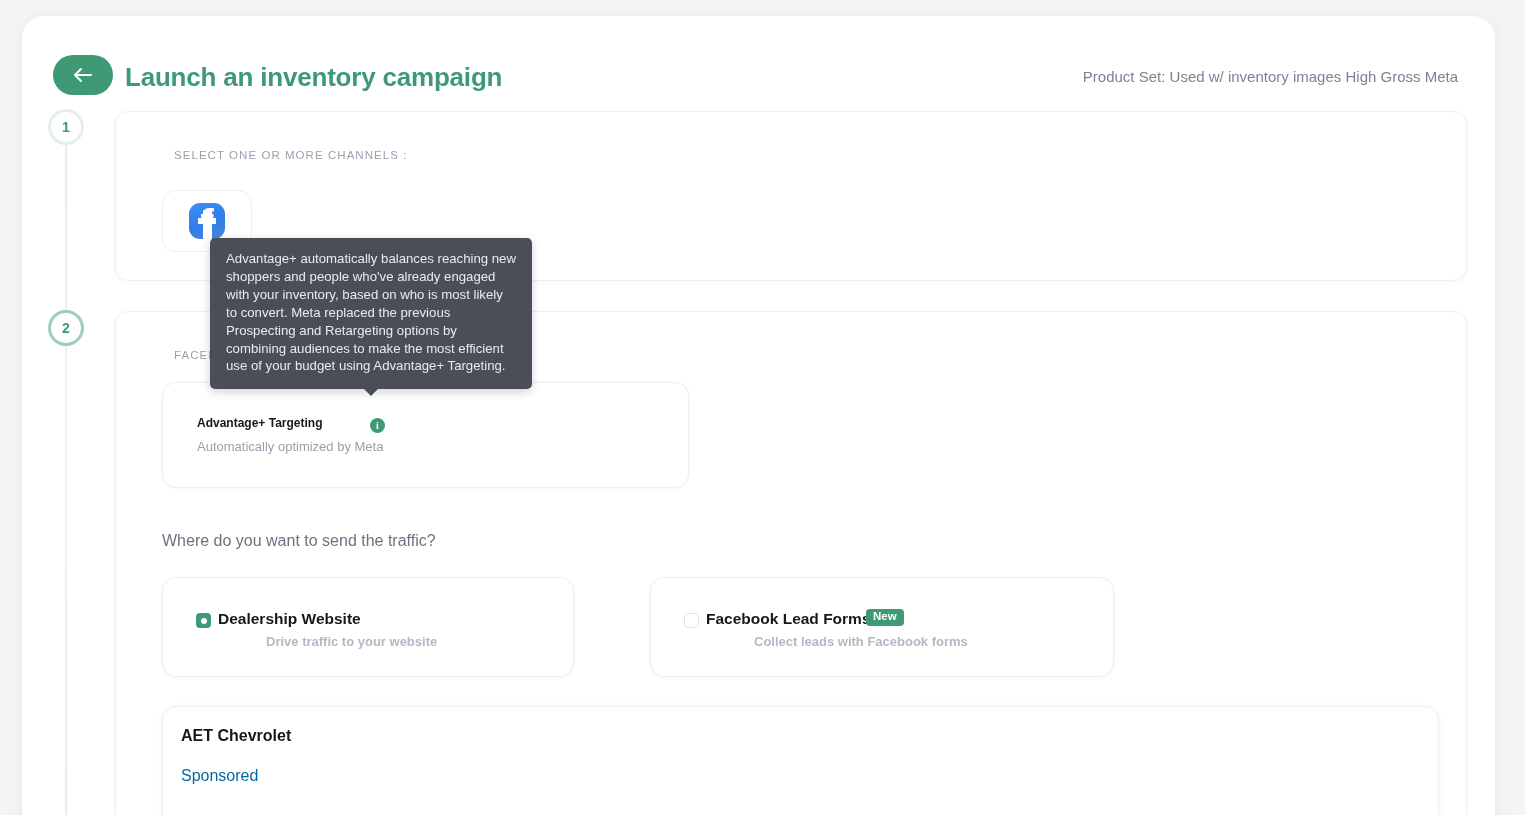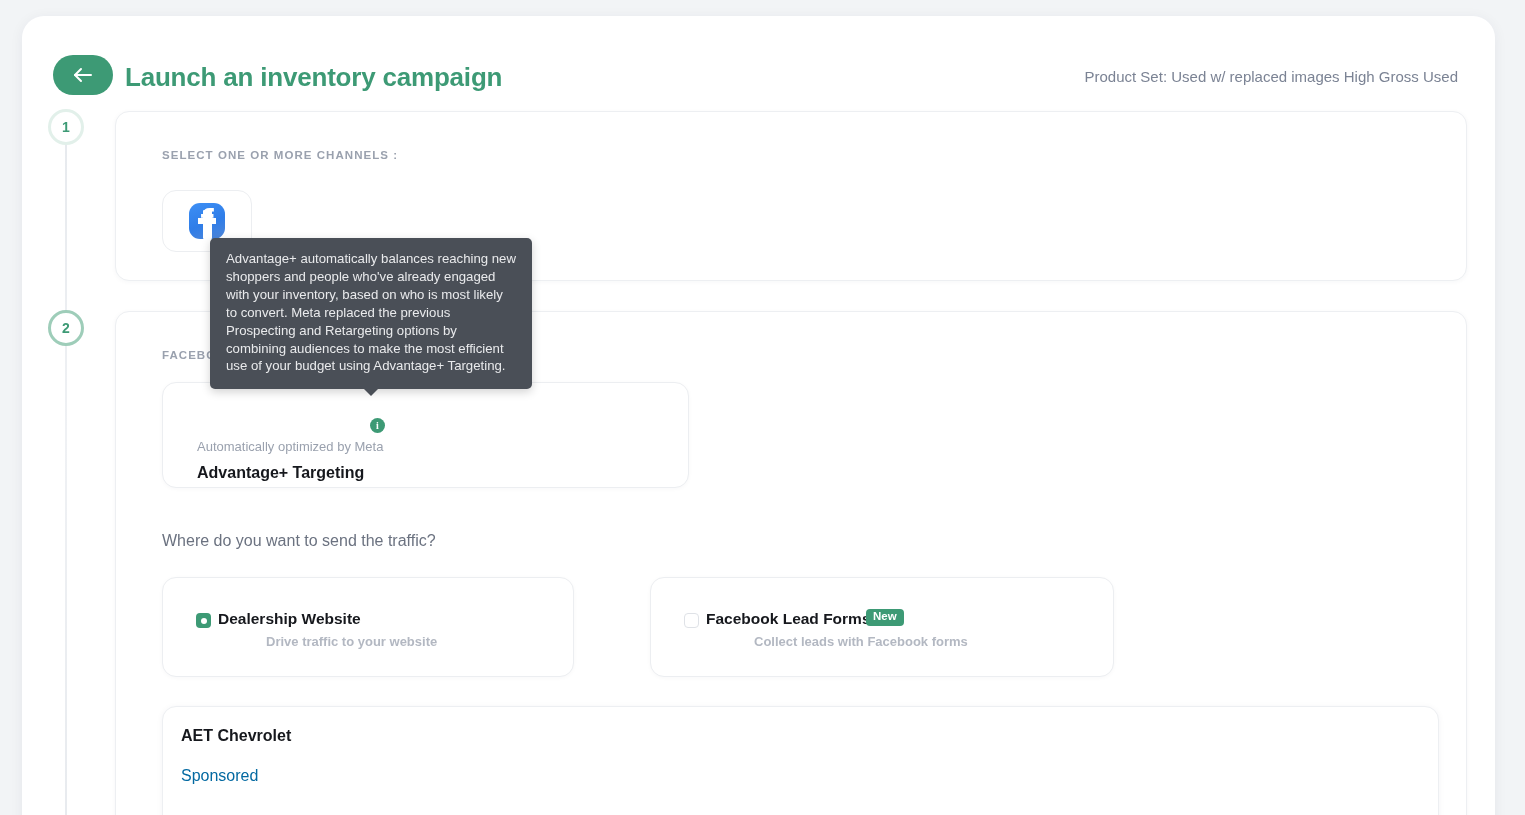--- a/index.html
+++ b/index.html
@@ -120,25 +120,26 @@
     border-radius: 14px;
     box-shadow: 0 1px 5px rgba(24, 39, 75, 0.04);
   }
 
   #panel-channels { left: 93px; top: 95px; width: 1352px; height: 170px; }
   #panel-targeting { left: 93px; top: 295px; width: 1352px; height: 560px; }
 
   .panel-label {
     position: absolute;
     font-size: 11.5px;
-    font-weight: bold;
+    font-weight: normal;
     letter-spacing: 1.05px;
     color: #9aa1ae;
     text-transform: uppercase;
     white-space: nowrap;
+    margin-left: 12px;
   }
   #channels-label { left: 46px; top: 37px; }
   #facebook-label { left: 46px; top: 37px; }
 
   
   .channel-tile {
     position: absolute;
     left: 46px;
     top: 78px;
     width: 90px;
@@ -205,25 +206,24 @@
     border: 1px solid #eceef1;
     border-radius: 14px;
     background: #ffffff;
     box-shadow: 0 1px 4px rgba(24,39,75,0.03);
     cursor: pointer;
   }
   .targeting-title {
     position: absolute;
     left: 34px;
     top: 33px;
-    font-size: 16px;
+    font-size: 12px;
     font-weight: bold;
     color: #16181d;
     white-space: nowrap;
-    margin-top: 48px;
   }
   .info-icon {
     position: absolute;
     left: 207px;
     top: 35px;
     width: 15px;
     height: 15px;
     border-radius: 50%;
     background: #3d9a75;
     color: #ffffff;
@@ -404,21 +404,21 @@
     <div class="header">
       <button class="back-button">
         <span>
           <svg width="22" height="16" viewBox="0 0 22 16" fill="none">
             <path d="M9 2 L3 8 L9 14" stroke="#ffffff" stroke-width="2" stroke-linecap="round" stroke-linejoin="round"></path>
             <path d="M3 8 H19" stroke="#ffffff" stroke-width="2" stroke-linecap="round"></path>
           </svg>
         </span>
       </button>
       <div class="page-title">Launch an inventory campaign</div>
-      <div class="product-set">Product Set: Used w/ replaced images High Gross Used</div>
+      <div class="product-set">Product Set: Used w/ inventory images High Gross Meta</div>
     </div>
 
     <div class="stepper">
       <div class="rail"></div>
       <div class="step-circle step-1">
         <span>1</span>
       </div>
       <div class="step-circle step-2">
         <span>2</span>
       </div>

